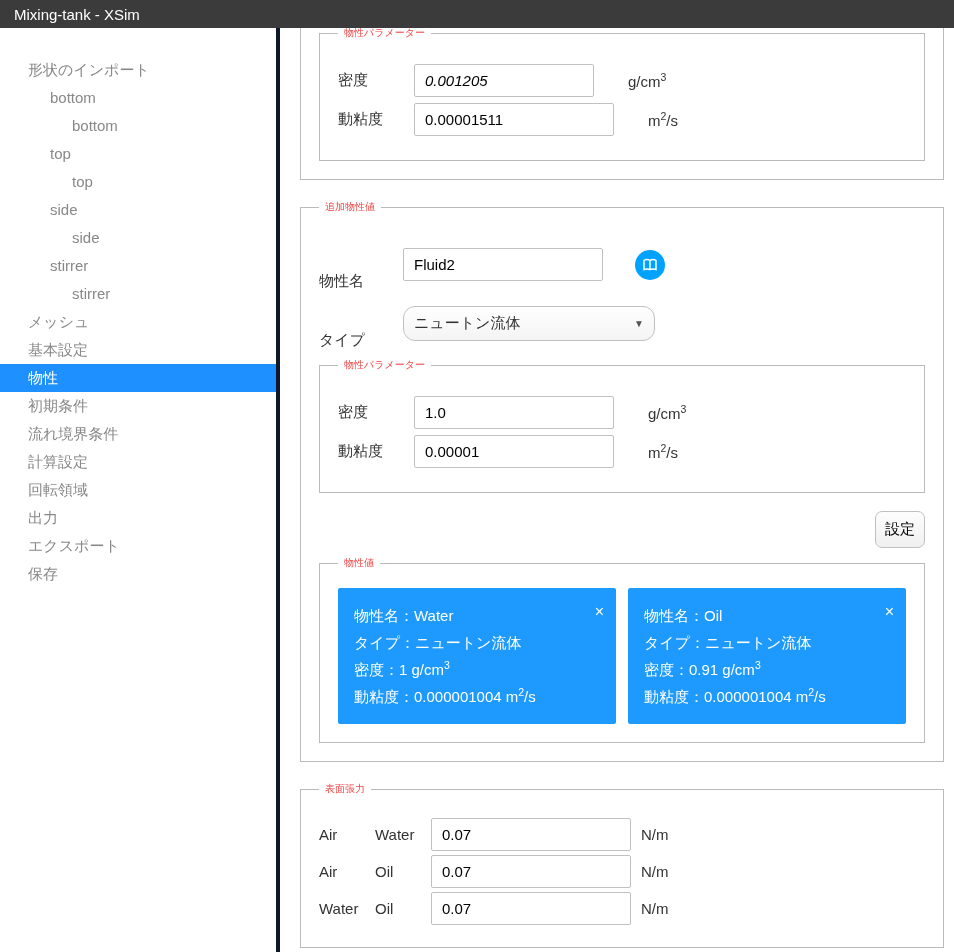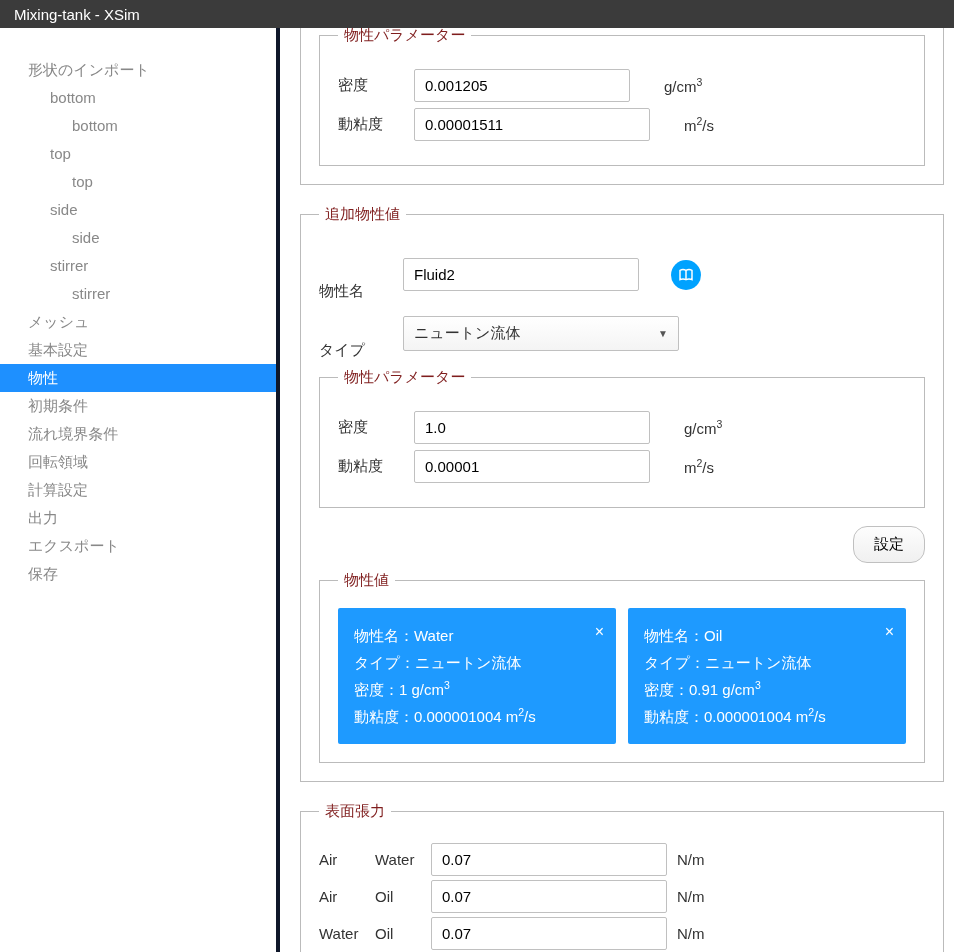--- a/index.html
+++ b/index.html
@@ -54,57 +54,57 @@
   border: 1px solid #bbb;
   margin-top: 20px;
   padding: 18px 18px 18px 18px;
   position: relative;
 }
 fieldset.inner {
   margin-top: 8px;
 }
 legend {
   padding: 0 6px;
-  color: #7f1d1d;
-  font-size: 15px;
+  color: #ef4444;
+  font-size: 10px;
 }
 .frow {
   display: flex;
   align-items: center;
   margin: 6px 0;
   gap: 24px;
 }
 .flabel {
   width: 52px;
   color: #333;
   flex-shrink: 0;
 }
 .flabel-wide { width: 60px; margin-top: 34px; }
 input[type="text"] {
   border: 1px solid #c0c0c0;
   padding: 7px 10px;
   font-size: 15px;
-  width: 236px;
+  width: 200px;
   border-radius: 2px;
 }
-input.narrow { width: 216px; }
+input.narrow { width: 180px; font-style: italic; }
 .unit {
   color: #333;
   margin-left: 10px;
 }
 .unit sup { font-size: 0.7em; }
 .select {
   border: 1px solid #c0c0c0;
   background: linear-gradient(#fff,#f4f4f4);
   padding: 7px 10px;
-  width: 276px;
+  width: 252px;
   display: flex;
   justify-content: space-between;
   align-items: center;
-  border-radius: 2px;
+  border-radius: 12px;
   cursor: pointer;
 }
 .caret {
   font-size: 10px;
   color: #555;
 }
 .book-icon {
   background: #00a2ff;
   width: 30px;
   height: 30px;
@@ -112,22 +112,22 @@
   display: flex;
   align-items: center;
   justify-content: center;
   color: #fff;
   margin-left: 8px;
   cursor: pointer;
 }
 .btn-settei {
   border: 1px solid #c0c0c0;
   background: linear-gradient(#fdfdfd,#f0f0f0);
-  padding: 8px 20px;
-  border-radius: 14px;
+  padding: 8px 9px;
+  border-radius: 7px;
   cursor: pointer;
   font-size: 15px;
 }
 .btn-row {
   display: flex;
   justify-content: flex-end;
   margin-top: 18px;
 }
 .cards {
   display: flex;
@@ -185,22 +185,22 @@
         <li class="tree-item indent-2">top</li>
         <li class="tree-item indent-1">side</li>
         <li class="tree-item indent-2">side</li>
         <li class="tree-item indent-1">stirrer</li>
         <li class="tree-item indent-2">stirrer</li>
         <li class="tree-item indent-0">メッシュ</li>
         <li class="tree-item indent-0">基本設定</li>
         <li class="tree-item indent-0 selected">物性</li>
         <li class="tree-item indent-0">初期条件</li>
         <li class="tree-item indent-0">流れ境界条件</li>
+        <li class="tree-item indent-0">計算設定</li>
         <li class="tree-item indent-0">回転領域</li>
-        <li class="tree-item indent-0">計算設定</li>
         <li class="tree-item indent-0">出力</li>
         <li class="tree-item indent-0">エクスポート</li>
         <li class="tree-item indent-0">保存</li>
       </ul>
   </div>
 
   <div class="main">
 
     <div class="partial-top" style="margin-top:-10px;">
       <fieldset class="inner">

